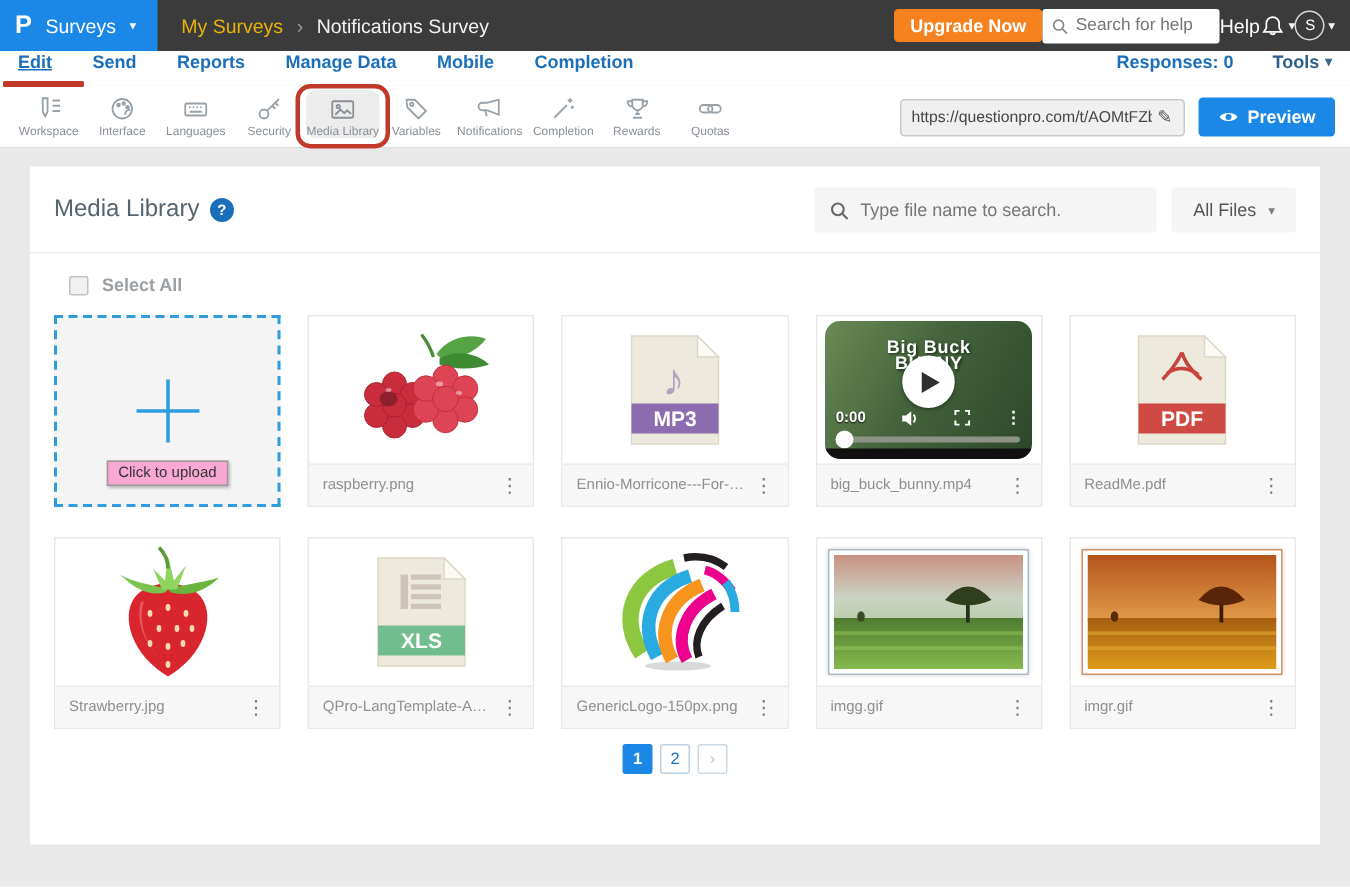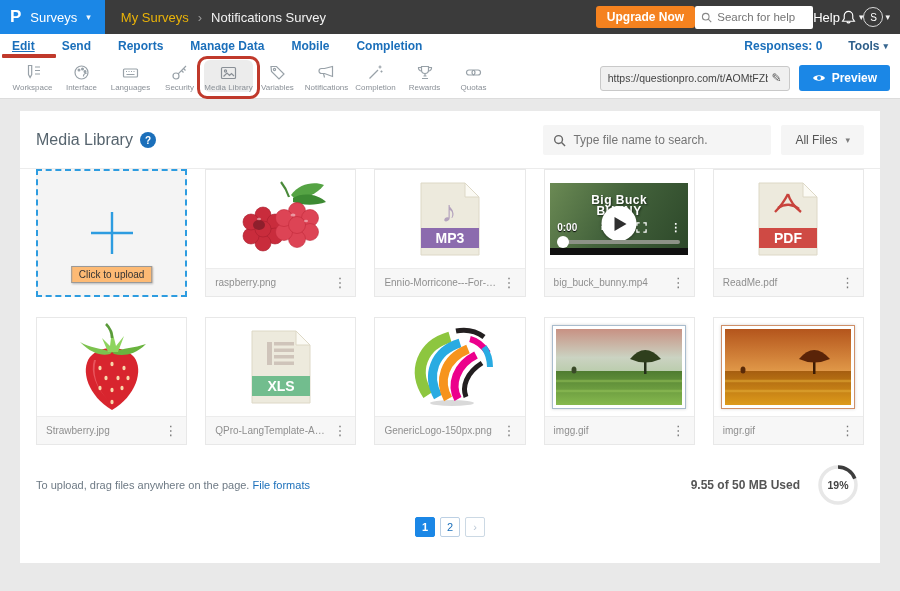--- a/index.html
+++ b/index.html
@@ -18,21 +18,21 @@
   .bc-current { color:#f2f2f2; }
   .topbar-right { margin-left:auto; display:flex; align-items:center; padding-right:10px; }
   .upgrade-btn { background:#f5821f; color:#fff; font-size:12px; font-weight:bold; padding:4px 11px; border-radius:3px; border:none; cursor:pointer; font-family:inherit; }
   .help-search { background:#fff; border-radius:2px; height:23px; width:118px; display:flex; align-items:center; padding:0 6px; gap:5px; }
   .help-search input { border:none; outline:none; width:100%; font-size:11.5px; color:#333; font-family:inherit; background:transparent; }
   .help-label { font-size:13px; cursor:pointer; }
   .icon-group { display:flex; align-items:center; gap:2px; cursor:pointer; }
   .avatar { width:20px; height:20px; border:1.5px solid #d9d9d9; border-radius:50%; display:flex; align-items:center; justify-content:center; font-size:10px; }
 
   
-  .navbar { height:23px; background:#fff; display:flex; align-items:center; padding:0 12px; position:relative; }
+  .navbar { height:23px; background:#fff; display:flex; align-items:flex-start; padding:0 12px; position:relative; }
   .nav-items { display:flex; gap:27px; font-size:12px; font-weight:bold; }
   .nav-item { color:#1b6fba; cursor:pointer; }
   .nav-item.active { text-decoration:underline; }
   .anno-underline { position:absolute; left:2px; bottom:-1px; width:54px; height:4px; background:#c0392b; border-radius:1px; }
   .nav-right { margin-left:auto; display:flex; align-items:center; gap:26px; font-size:12px; font-weight:bold; color:#1b6fba; }
   .nav-right .tools { color:#2e5f8a; display:flex; align-items:center; gap:4px; cursor:pointer; }
   .nav-right .tools .caret { color:#2e5f8a; }
 
   
   .toolbar { height:42px; background:#fff; display:flex; align-items:flex-start; padding:3px 10px 0 8px; border-bottom:1px solid #dcdcdc; }
@@ -63,24 +63,24 @@
   .selectall-label { font-size:12px; font-weight:bold; color:#9aa0a4; }
 
   
   .grid { display:grid; grid-template-columns:repeat(5,1fr); gap:20px 18px; }
   .tile { border:1px solid #e8e8e8; background:#fff; height:128px; display:flex; flex-direction:column; overflow:hidden; cursor:pointer; }
   .thumb { height:100px; display:flex; align-items:center; justify-content:center; overflow:hidden; background:#fff; }
   .tile-strip { height:28px; background:#f7f7f7; border-top:1px solid #ececec; display:flex; align-items:center; padding:0 3px 0 9px; }
   .fname { font-size:10px; color:#8f8f8f; white-space:nowrap; overflow:hidden; text-overflow:ellipsis; flex:1; }
   .kebab { color:#777; font-size:13px; padding:0 6px; cursor:pointer; }
   .upload-tile { border:2px dashed #2d9ce0; background:#f4f4f4; height:128px; position:relative; display:flex; align-items:center; justify-content:center; cursor:pointer; }
-  .tooltip { position:absolute; bottom:12px; left:50%; transform:translateX(-50%); background:#fdba74; border:1px solid #999; font-size:10px; color:#333; padding:2px 7px; white-space:nowrap; box-shadow:1px 1px 2px rgba(0,0,0,.25); }
-
-  
-  .video { width:138px; height:72px; position:relative; background:linear-gradient(120deg,#6b8a54 0%,#44633c 45%,#2c4729 100%); overflow:hidden; border-radius:0; }
+  .tooltip { position:absolute; bottom:12px; left:50%; transform:translateX(-50%); background:#f9a8d4; border:1px solid #999; font-size:10px; color:#333; padding:2px 7px; white-space:nowrap; box-shadow:1px 1px 2px rgba(0,0,0,.25); }
+
+  
+  .video { width:138px; height:92px; position:relative; background:linear-gradient(120deg,#6b8a54 0%,#44633c 45%,#2c4729 100%); overflow:hidden; border-radius:10px; }
   .v-title { position:absolute; top:12px; width:100%; text-align:center; color:#fff; font-weight:bold; font-size:12px; line-height:11px; letter-spacing:.5px; text-shadow:1px 1px 2px #1a2a18; }
   .v-play { position:absolute; top:23px; left:50%; transform:translateX(-50%); width:35px; height:35px; background:#fff; border-radius:50%; display:flex; align-items:center; justify-content:center; box-shadow:0 1px 3px rgba(0,0,0,.4); cursor:pointer; }
   .v-tri { width:0; height:0; border-left:12px solid #2f2f2f; border-top:7px solid transparent; border-bottom:7px solid transparent; margin-left:3px; }
   .v-controls { position:absolute; bottom:21px; left:7px; right:7px; display:flex; align-items:center; justify-content:space-between; color:#fff; }
   .v-time { font-size:10px; font-weight:bold; text-shadow:0 1px 1px #000; }
   .v-kebab { color:#fff; font-size:11px; font-weight:bold; cursor:pointer; }
   .v-progress { position:absolute; bottom:11px; left:8px; right:8px; height:4px; background:#8d9287; border-radius:2px; cursor:pointer; }
   .v-dot { position:absolute; left:-1px; top:-4px; width:12px; height:12px; background:#fff; border-radius:50%; }
   .v-black { position:absolute; bottom:0; left:0; right:0; height:7px; background:#101010; }
 
@@ -265,20 +265,24 @@
         </div>
         <button class="allfiles-btn">
           <span>All Files</span>
           <span class="caret">▾</span>
         </button>
       </div>
     </div>
 
     <div class="divider"></div>
 
+    <div class="selectall">
+      <span class="cb"></span>
+      <span class="selectall-label">Select All</span>
+    </div>
 
     <div class="grid">
 
       <div class="upload-tile">
         <svg width="52" height="52" viewBox="0 0 52 52">
             <path d="M26 5 V47 M5 26 H47" stroke="#2d9ce0" stroke-width="2.4"></path>
           </svg>
         <span class="tooltip">Click to upload</span>
       </div>
 
@@ -516,34 +520,20 @@
           </div>
         </div>
         <div class="tile-strip">
           <span class="fname">imgr.gif</span>
           <span class="kebab">⋮</span>
         </div>
       </div>
 
     </div>
 
-    <div class="card-foot">
-      <span class="hint">
-        <span>To upload, drag files anywhere on the page.</span>
-        <span class="link">File formats</span>
-      </span>
-      <span class="foot-right">
-        <span class="storage">9.55 of 50 MB Used</span>
-        <svg width="44" height="44" viewBox="0 0 44 44">
-          <circle cx="22" cy="22" r="18" fill="#fff" stroke="#e7e7e7" stroke-width="3.5"></circle>
-          <circle cx="22" cy="22" r="18" fill="none" stroke="#3d3d3d" stroke-width="3.5" stroke-dasharray="21.5 91.6" transform="rotate(-90 22 22)"></circle>
-          <text x="22" y="26" text-anchor="middle" font-size="10.5" font-weight="bold" fill="#444" font-family="Liberation Sans, sans-serif">19%</text>
-        </svg>
-      </span>
-    </div>
 
     <div class="pagination">
       <span class="page-btn active">1</span>
       <span class="page-btn">2</span>
       <span class="page-btn next">›</span>
     </div>
 
   </div>
 </div>
 

